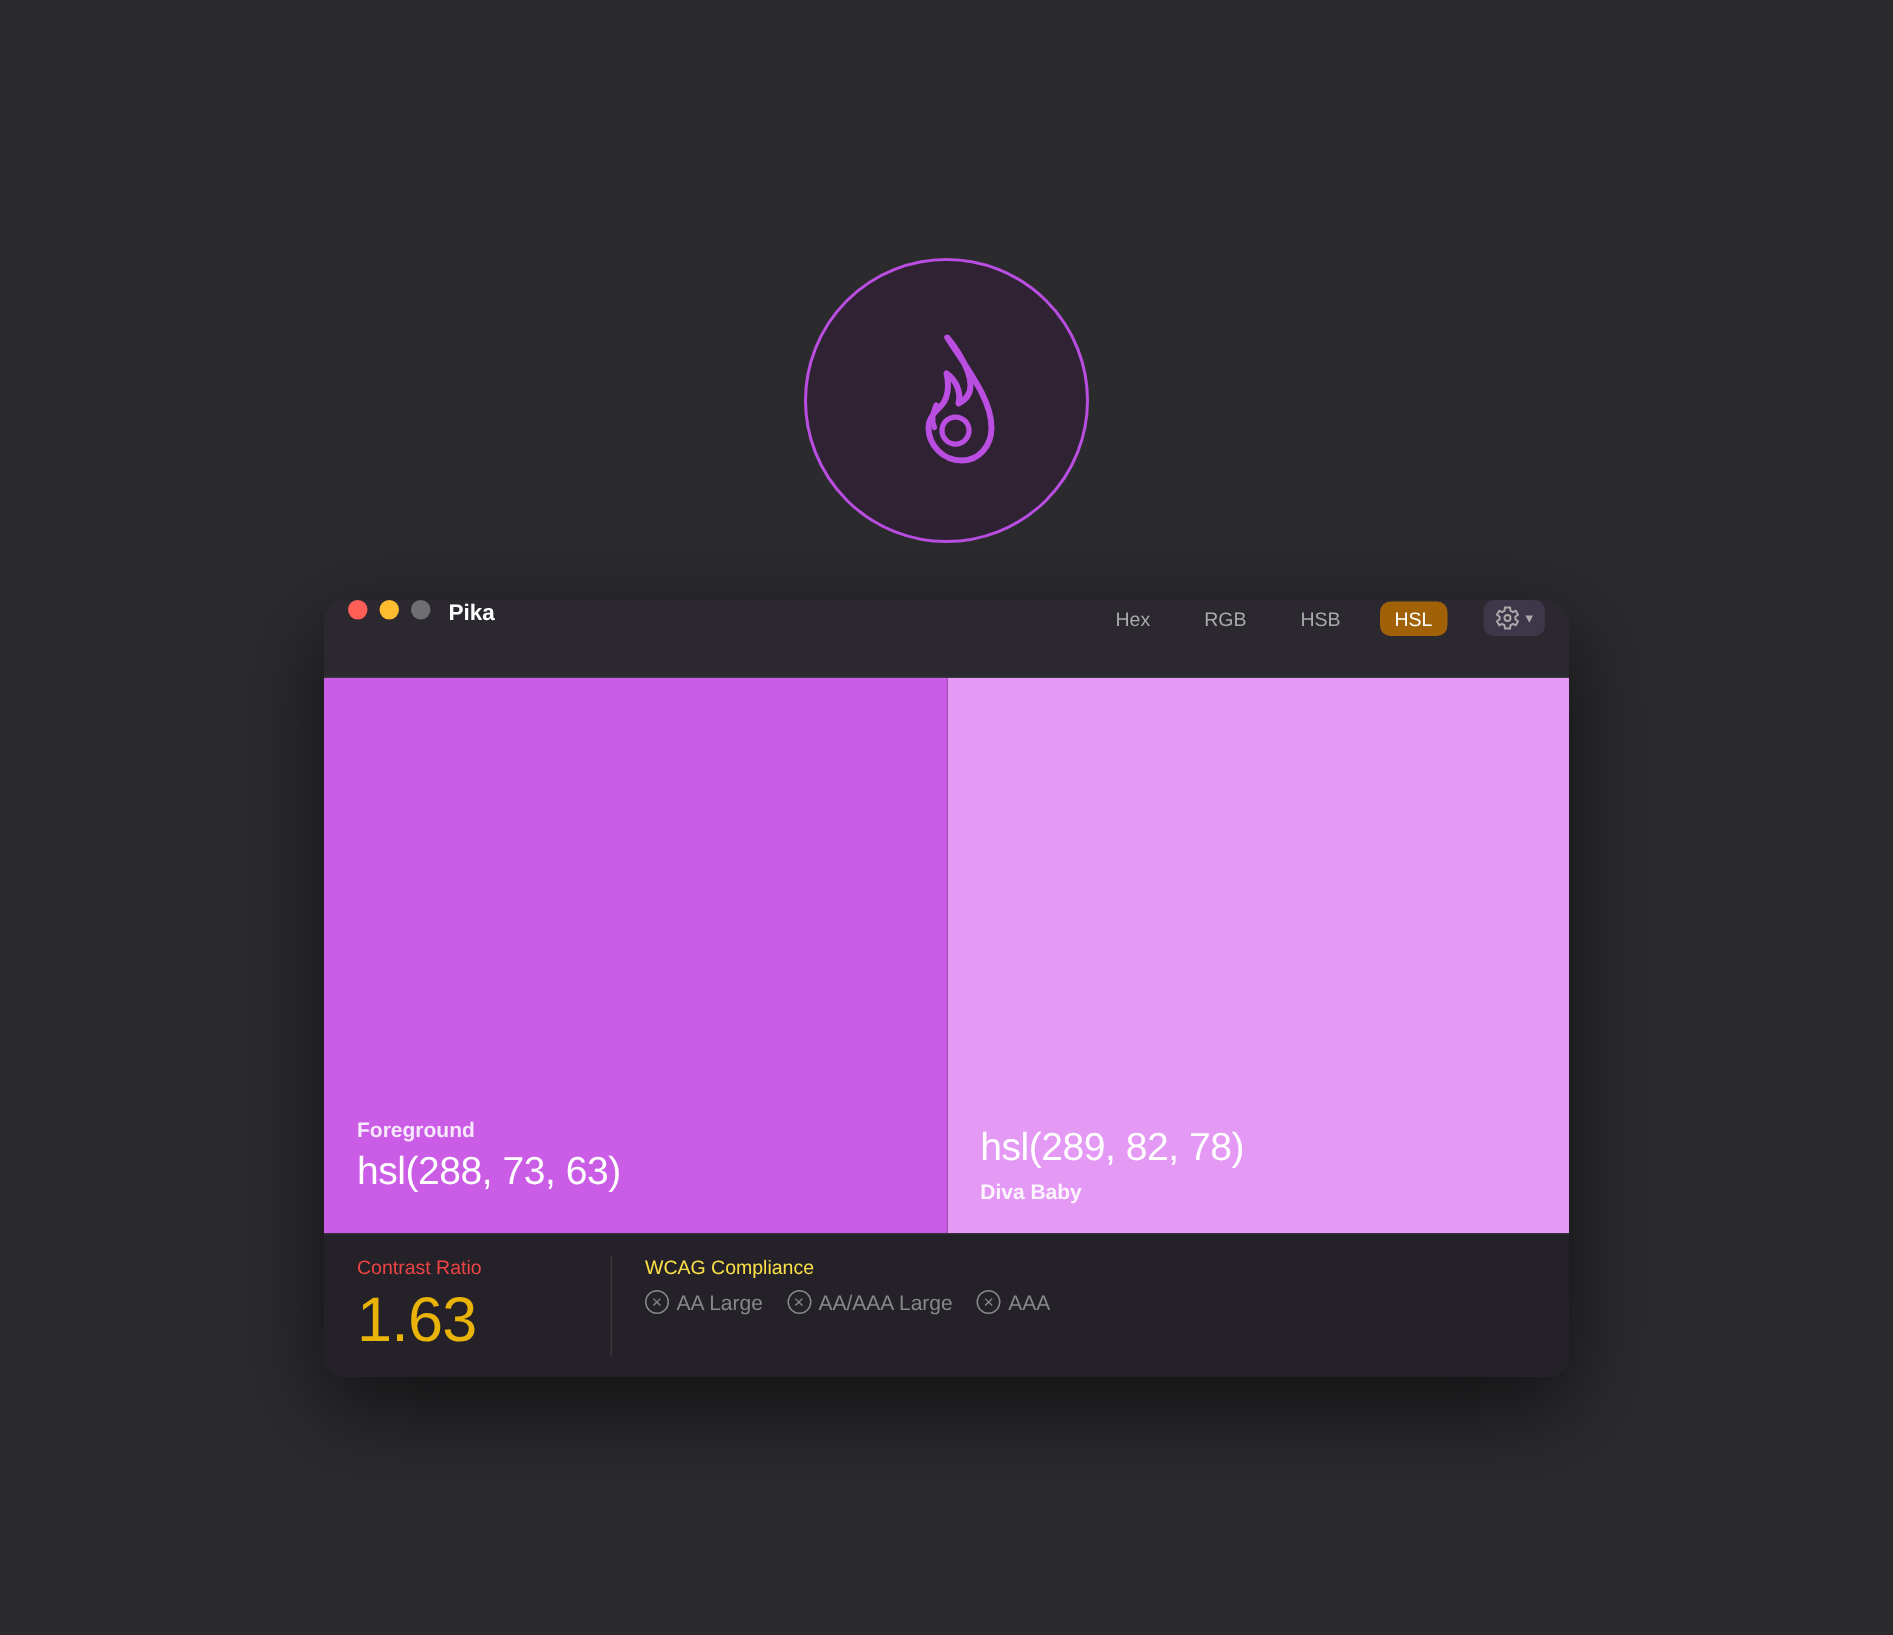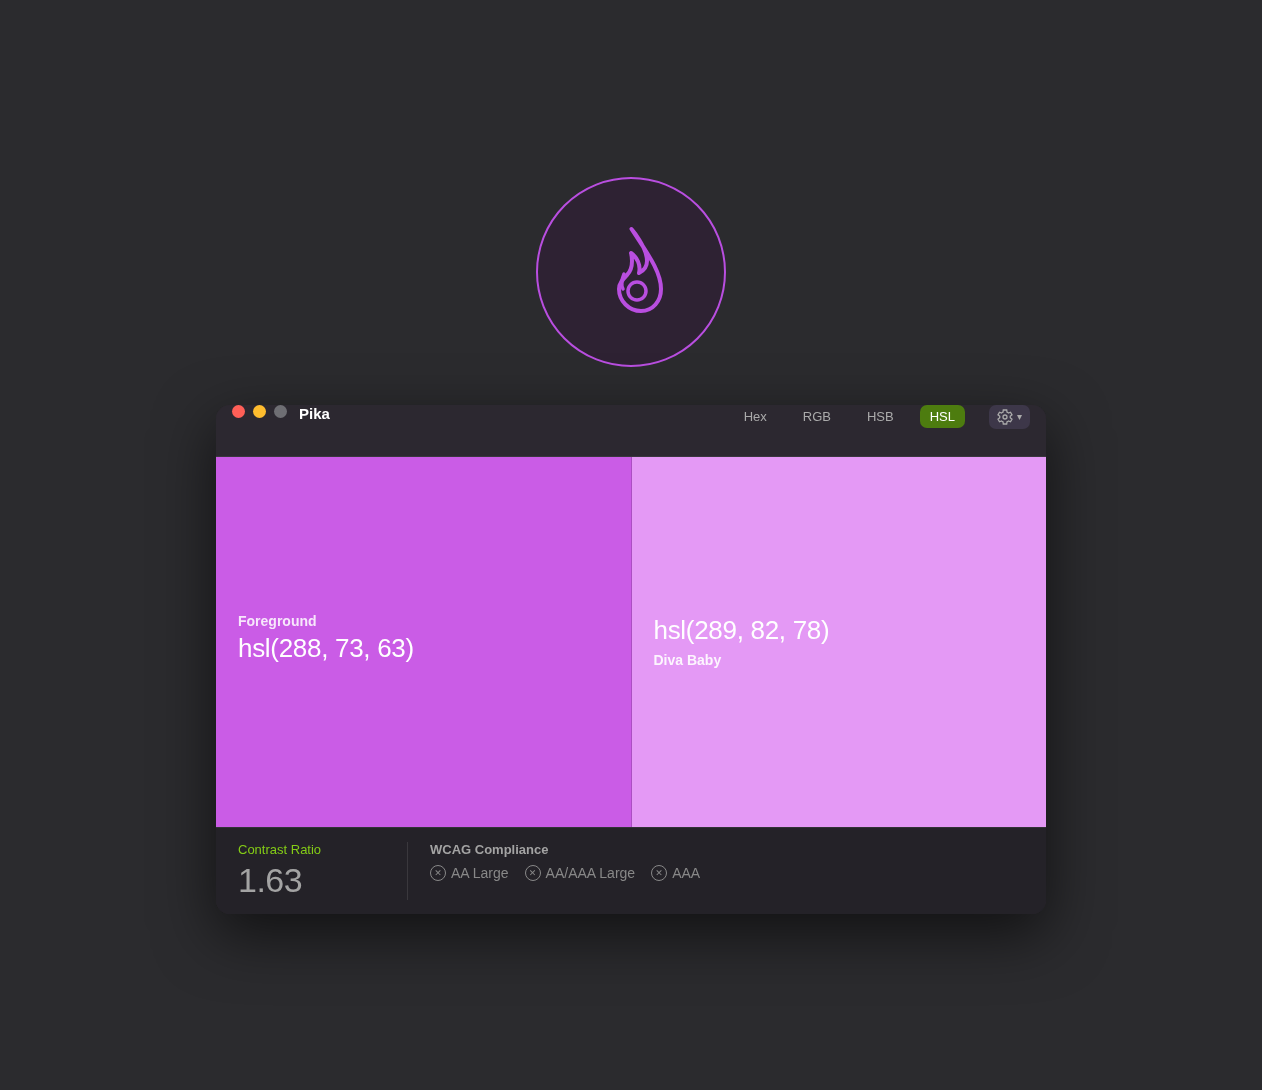--- a/index.html
+++ b/index.html
@@ -85,21 +85,21 @@
       padding: 4px 10px;
       border-radius: 7px;
       font-size: 13px;
       color: #aaaaaa;
       cursor: pointer;
       background: transparent;
       border: none;
     }
 
     .format-tab.active {
-      background: #4d7c0f;
+      background: #a16207;
       color: #ffffff;
     }
 
     .settings-btn {
       display: flex;
       align-items: center;
       gap: 4px;
       margin-left: 8px;
       padding: 4px 8px;
       border-radius: 7px;
@@ -117,21 +117,21 @@
 
     .color-panels {
       display: flex;
       height: 370px;
     }
 
     .color-panel {
       flex: 1;
       display: flex;
       flex-direction: column;
-      justify-content: center;
+      justify-content: flex-end;
       padding: 20px 22px;
     }
 
     .panel-fg {
       background: hsl(288, 73%, 63%);
       border-right: 1px solid rgba(0,0,0,0.15);
     }
 
     .panel-bg {
       background: hsl(289, 82%, 78%);
@@ -169,42 +169,41 @@
 
     .contrast-section {
       min-width: 170px;
       border-right: 1px solid rgba(255,255,255,0.1);
       padding-right: 22px;
       margin-right: 22px;
     }
 
     .section-label {
       font-size: 13px;
-      color: #84cc16;
+      color: #ef4444;
       margin-bottom: 4px;
     }
 
     .contrast-value {
-      font-size: 34px;
+      font-size: 42px;
       font-weight: 300;
-      color: #a3a3a3;
+      color: #eab308;
       letter-spacing: -0.5px;
     }
 
     .wcag-section {
       display: flex;
       flex-direction: column;
       justify-content: center;
     }
 
     .wcag-title {
       font-size: 13px;
-      color: #a3a3a3;
+      color: #fde047;
       margin-bottom: 8px;
-      font-weight: bold;
     }
 
     .wcag-badges {
       display: flex;
       gap: 16px;
       align-items: center;
     }
 
     .wcag-badge {
       display: flex;

